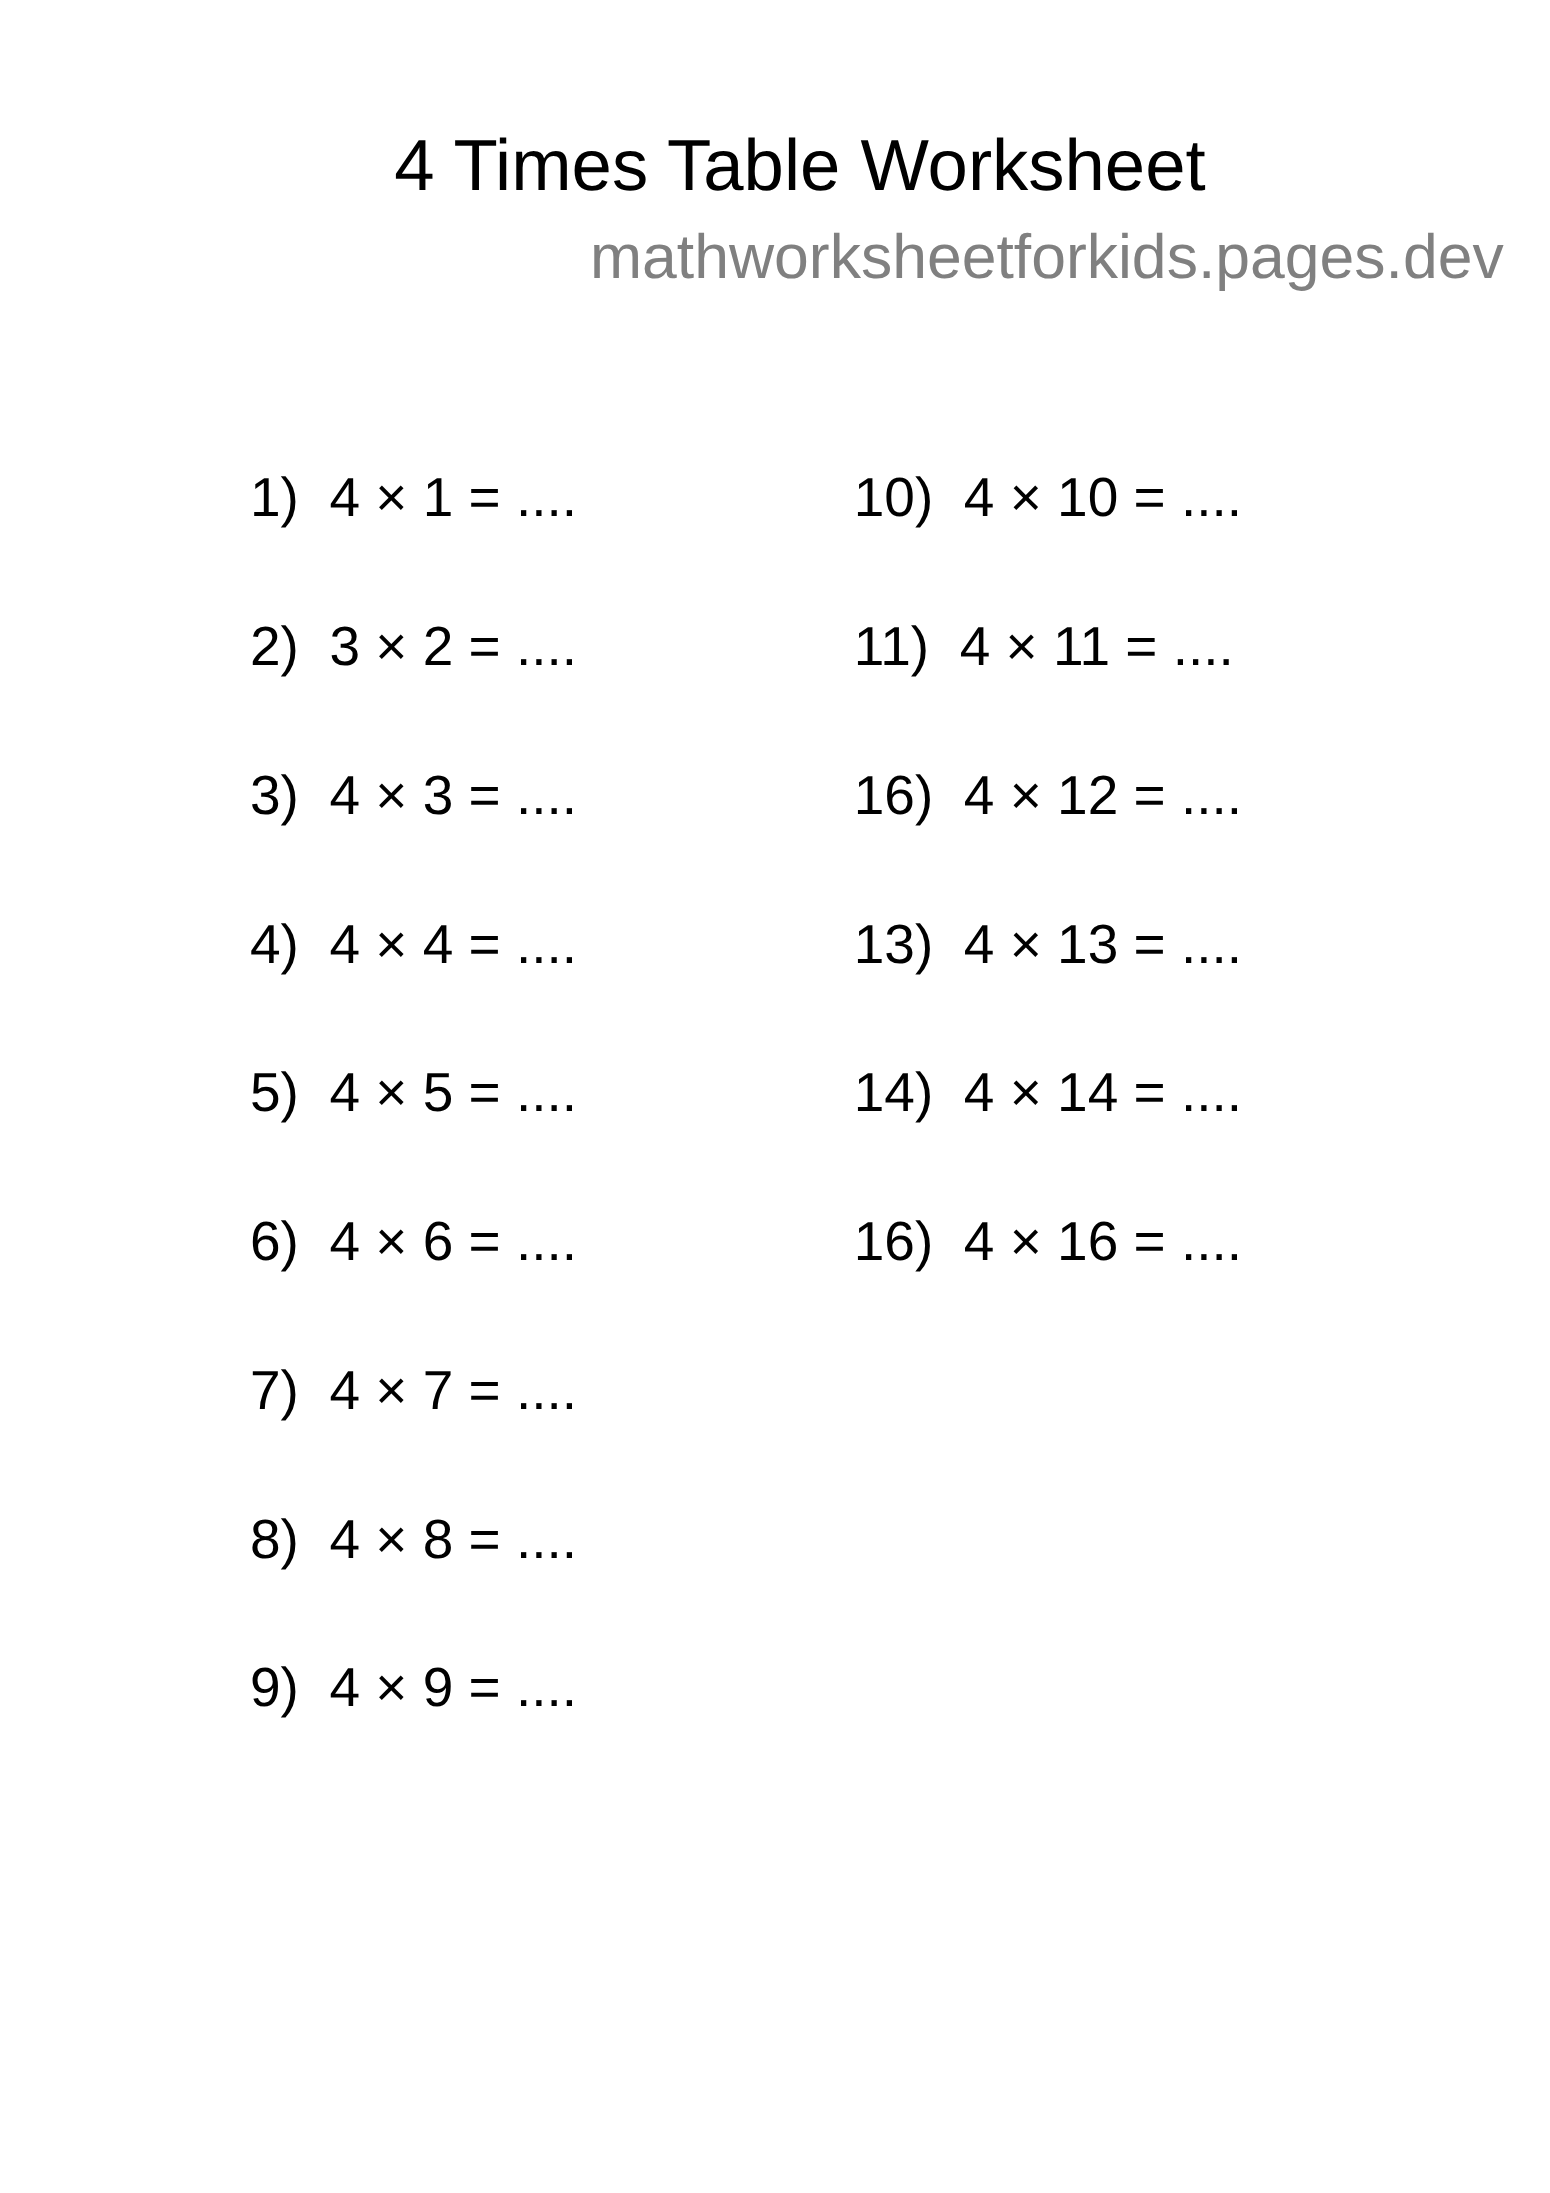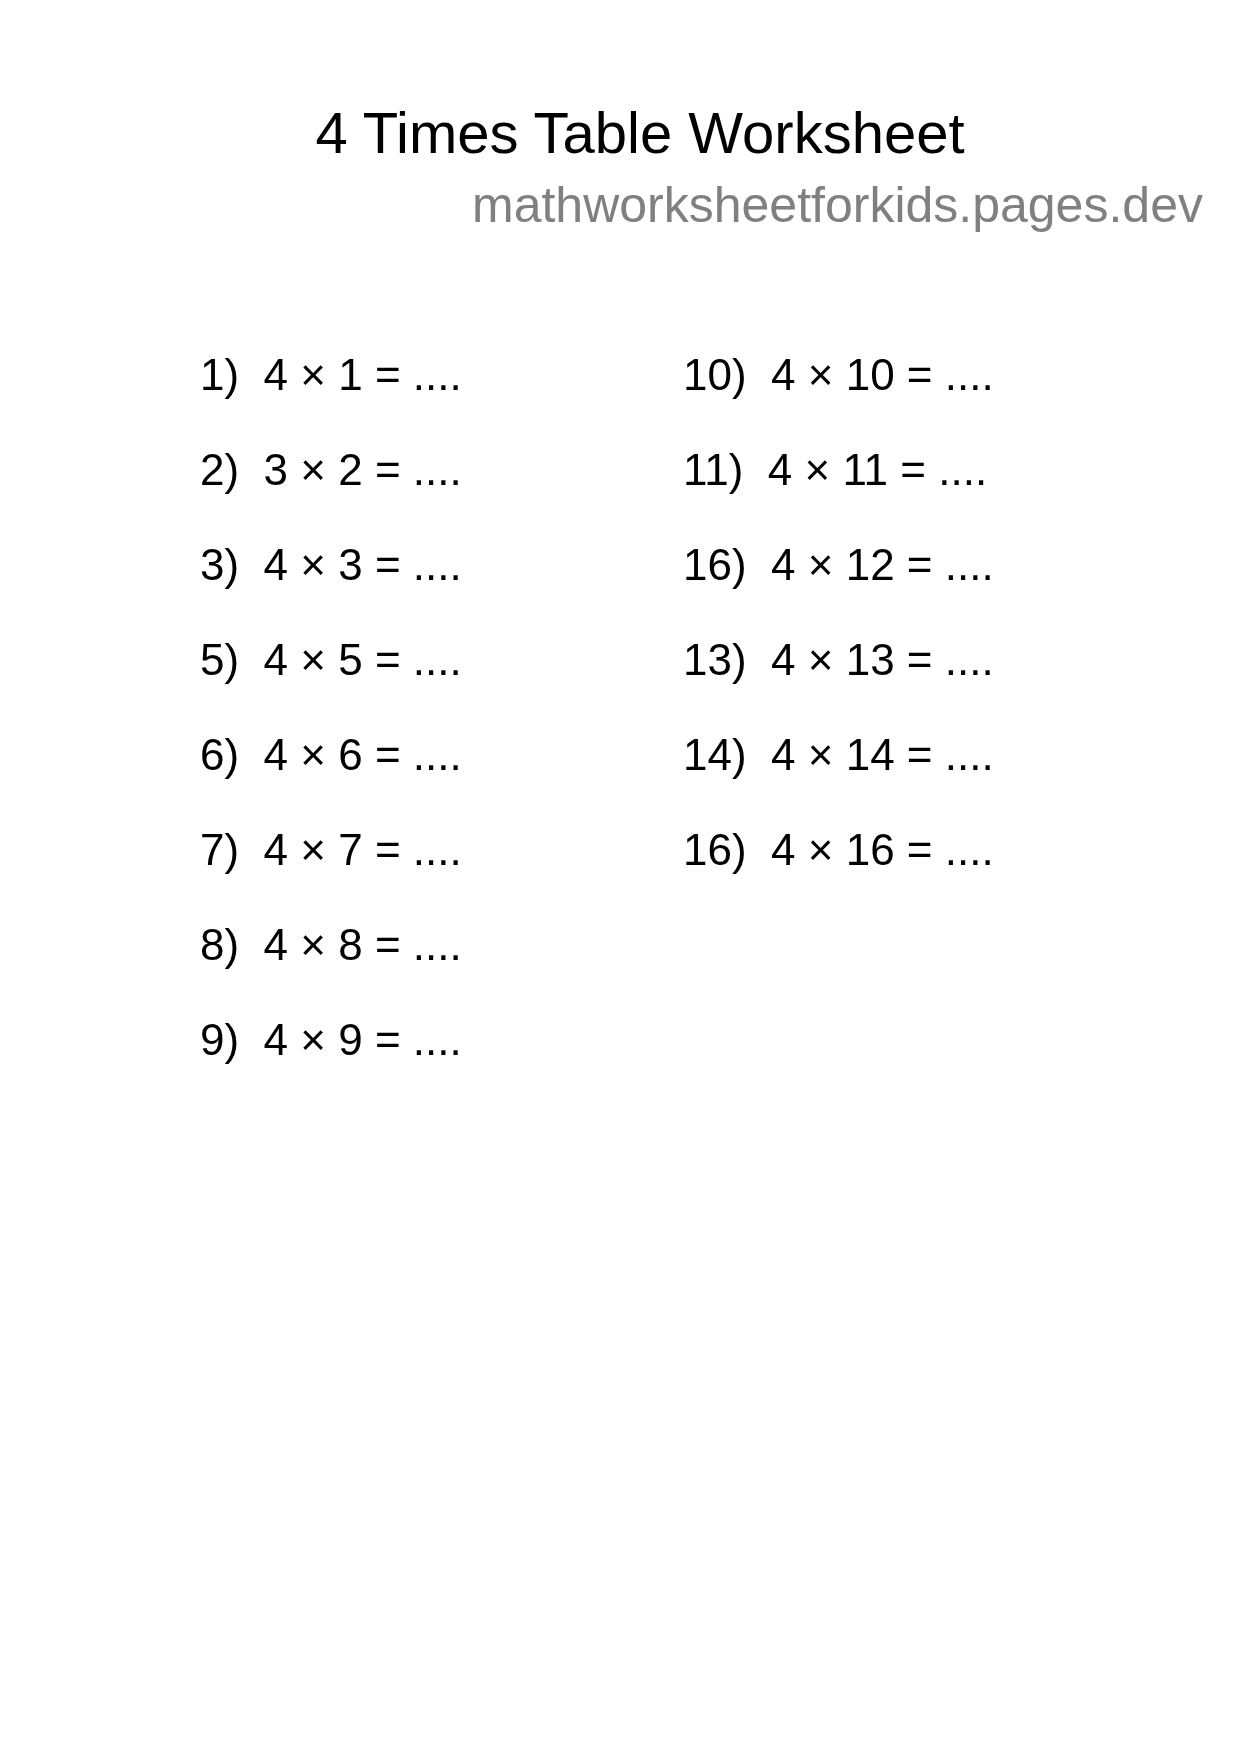--- a/index.html
+++ b/index.html
@@ -5,32 +5,33 @@
   html, body { margin:0; padding:0; background:#ffffff; }
   body { width:1240px; height:1754px; position:relative; overflow:hidden;
          font-family:"Liberation Sans", sans-serif; color:#000; }
   .title { position:absolute; left:0; width:1280px; text-align:center; top:98px;
            font-size:58px; line-height:70px; color:#000; white-space:nowrap; }
   .subtitle { position:absolute; left:472px; top:180px; font-size:50px; line-height:50px;
               color:#808080; white-space:nowrap; }
   .col { position:absolute; top:347px; }
   .col.left { left:200px; }
   .col.right { left:683px; }
-  .problem { height:95px; font-size:44px; line-height:56px; white-space:pre; color:#000; }
+  .problem { height:95px; font-size:44px; line-height:56px; white-space:pre; color:#000;margin-top:24px; }
 </style>
 </head>
 <body>
 
 <div class="title">4 Times Table Worksheet</div>
 <div class="subtitle">mathworksheetforkids.pages.dev</div>
 
 <div class="col left">
   <div class="problem">1)  4 × 1 = ....</div>
   <div class="problem">2)  3 × 2 = ....</div>
   <div class="problem">3)  4 × 3 = ....</div>
+  <div class="problem">4)  4 × 4 = ....</div>
   <div class="problem">5)  4 × 5 = ....</div>
   <div class="problem">6)  4 × 6 = ....</div>
   <div class="problem">7)  4 × 7 = ....</div>
   <div class="problem">8)  4 × 8 = ....</div>
   <div class="problem">9)  4 × 9 = ....</div>
 </div>
 
 <div class="col right">
   <div class="problem">10)  4 × 10 = ....</div>
   <div class="problem">11)  4 × 11 = ....</div>

